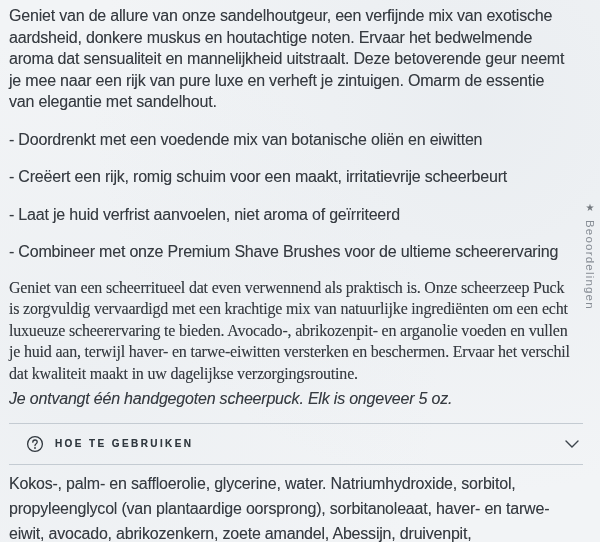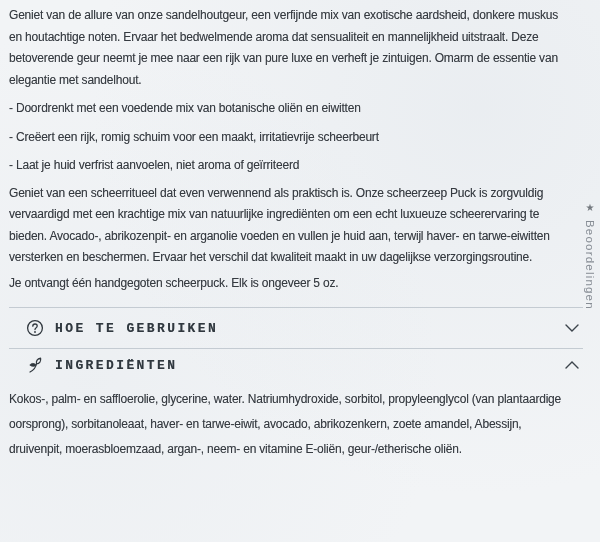--- a/index.html
+++ b/index.html
@@ -13,48 +13,47 @@
   }
   .page {
     position:absolute; inset:0;
     background:
       radial-gradient(circle at 80% 20%, rgba(210,218,226,0.25), rgba(0,0,0,0) 60%),
       radial-gradient(circle at 15% 70%, rgba(215,222,229,0.2), rgba(0,0,0,0) 55%),
       #f2f4f6;
   }
   .content { position:absolute; left:9px; right:0; top:0; }
   p.body {
-    font-size:12px;
+    font-size:16px;
     letter-spacing:-0.2px;
     line-height:21.5px;
     padding-right:28px;
     color:#363b41;
     text-shadow:0 0 0.6px rgba(70,75,82,0.45);
   }
   .p1 { padding-top:5px; }
   .p2 { margin-top:6px; }
-  .bullet { margin-top:7px; }
-  .p3 { margin-top:6px; }
-  .p4 { margin-top:4px; }
+  .bullet { margin-top:16px; }
+  .p3 { margin-top:14px;font-family:Liberation Serif, serif; }
+  .p4 { margin-top:4px;font-style:italic; }
   .divider { height:1px; background:#c4cbd2; margin-right:17px; }
   .div1 { margin-top:13px; }
   .acc-row {
     display:flex; align-items:center;
     height:40px; padding:0 16px; gap:11px;
     cursor:pointer;
   }
   .acc-row.short { height:32px; }
   .acc-icon { display:flex; align-items:center; justify-content:center; width:19px; height:19px; flex:none; }
   .acc-label {
-    font-size:13px; font-weight:bold;
+    font-size:10px; font-weight:bold;
     letter-spacing:2.4px;
     color:#30383f;
     text-shadow:0 0 0.5px rgba(48,56,63,0.5);
     white-space:nowrap;
-    font-family:Liberation Mono, monospace;
   }
   .chev { margin-left:auto; padding-right:5px; display:flex; align-items:center; }
   .ingredients {
     margin-top:6px;
     line-height:25px !important;
   }
   .reviews-tab {
     position:absolute; top:202px; right:4px;
     writing-mode:vertical-rl;
     display:flex; align-items:center; gap:7px;
@@ -71,20 +70,21 @@
 
 <div class="page">
   <div class="content">
 
     <p class="body p1">Geniet van de allure van onze sandelhoutgeur, een verfijnde mix van exotische aardsheid, donkere muskus en houtachtige noten. Ervaar het bedwelmende aroma dat sensualiteit en mannelijkheid uitstraalt. Deze betoverende geur neemt je mee naar een rijk van pure luxe en verheft je zintuigen. Omarm de essentie van elegantie met sandelhout.</p>
 
 
     <p class="body bullet">- Doordrenkt met een voedende mix van botanische oliën en eiwitten</p>
     <p class="body bullet">- Creëert een rijk, romig schuim voor een maakt, irritatievrije scheerbeurt</p>
     <p class="body bullet">- Laat je huid verfrist aanvoelen, niet aroma of geïrriteerd</p>
+    <p class="body bullet">- Combineer met onze Premium Shave Brushes voor de ultieme scheerervaring</p>
 
     <p class="body p3">Geniet van een scheerritueel dat even verwennend als praktisch is. Onze scheerzeep Puck is zorgvuldig vervaardigd met een krachtige mix van natuurlijke ingrediënten om een echt luxueuze scheerervaring te bieden. Avocado-, abrikozenpit- en arganolie voeden en vullen je huid aan, terwijl haver- en tarwe-eiwitten versterken en beschermen. Ervaar het verschil dat kwaliteit maakt in uw dagelijkse verzorgingsroutine.</p>
 
     <p class="body p4">Je ontvangt één handgegoten scheerpuck. Elk is ongeveer 5 oz.</p>
 
     <div class="divider div1"></div>
 
     <div class="acc-row">
       <span class="acc-icon">
         <svg width="18" height="18" viewBox="0 0 18 18">
@@ -96,35 +96,20 @@
       <span class="acc-label">HOE TE GEBRUIKEN</span>
       <span class="chev">
         <svg width="14" height="8" viewBox="0 0 14 8">
             <path d="M1 1 L7 7 L13 1" fill="none" stroke="#3c444c" stroke-width="1.4" stroke-linecap="round"></path>
           </svg>
       </span>
     </div>
 
     <div class="divider"></div>
 
-    <div class="acc-row short">
-      <span class="acc-icon">
-        <svg width="19" height="19" viewBox="0 0 19 19">
-          <path d="M5 16 C9 14 11 11 11.5 7.5" fill="none" stroke="#31383f" stroke-width="1.2" stroke-linecap="round"></path>
-          <path d="M11.5 8 C11 5 12.5 2.8 15.6 2.2 C16.2 5.3 14.6 7.6 11.5 8 Z" fill="none" stroke="#31383f" stroke-width="1.2" stroke-linejoin="round"></path>
-          <path d="M10.8 9.5 C8.8 10.8 6.6 10.6 4.8 9 C6.4 7 8.9 6.9 10.8 8.6 Z" fill="#31383f" stroke="#31383f" stroke-width="0.8" stroke-linejoin="round"></path>
-        </svg>
-      </span>
-      <span class="acc-label">INGREDIËNTEN</span>
-      <span class="chev">
-        <svg width="14" height="8" viewBox="0 0 14 8">
-            <path d="M1 7 L7 1 L13 7" fill="none" stroke="#3c444c" stroke-width="1.4" stroke-linecap="round"></path>
-          </svg>
-      </span>
-    </div>
 
     <p class="body ingredients">Kokos-, palm- en saffloerolie, glycerine, water. Natriumhydroxide, sorbitol, propyleenglycol (van plantaardige oorsprong), sorbitanoleaat, haver- en tarwe-eiwit, avocado, abrikozenkern, zoete amandel, Abessijn, druivenpit, moerasbloemzaad, argan-, neem- en vitamine E-oliën, geur-/etherische oliën.</p>
 
   </div>
 
   <div class="reviews-tab">
     <span class="star">★</span>
     <span>Beoordelingen</span>
   </div>
 </div>

